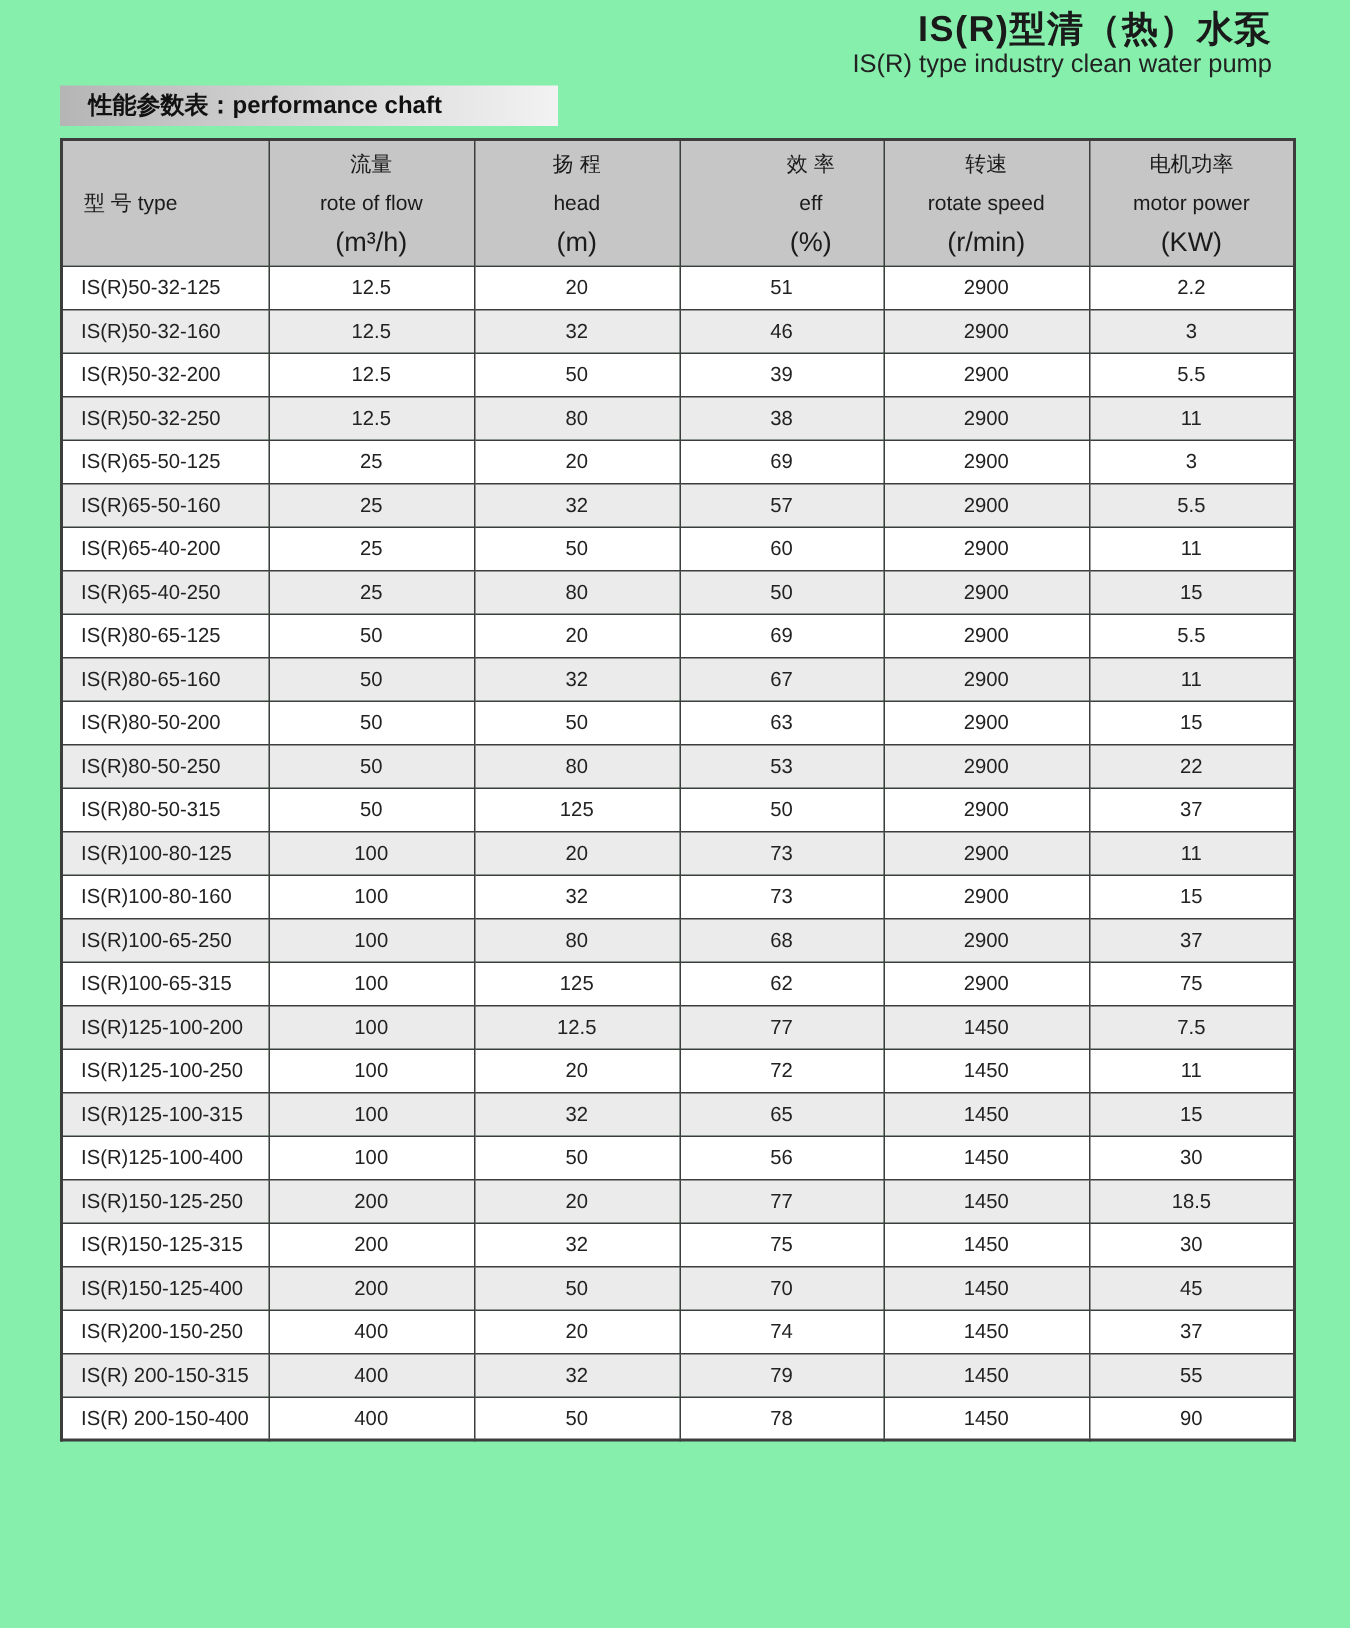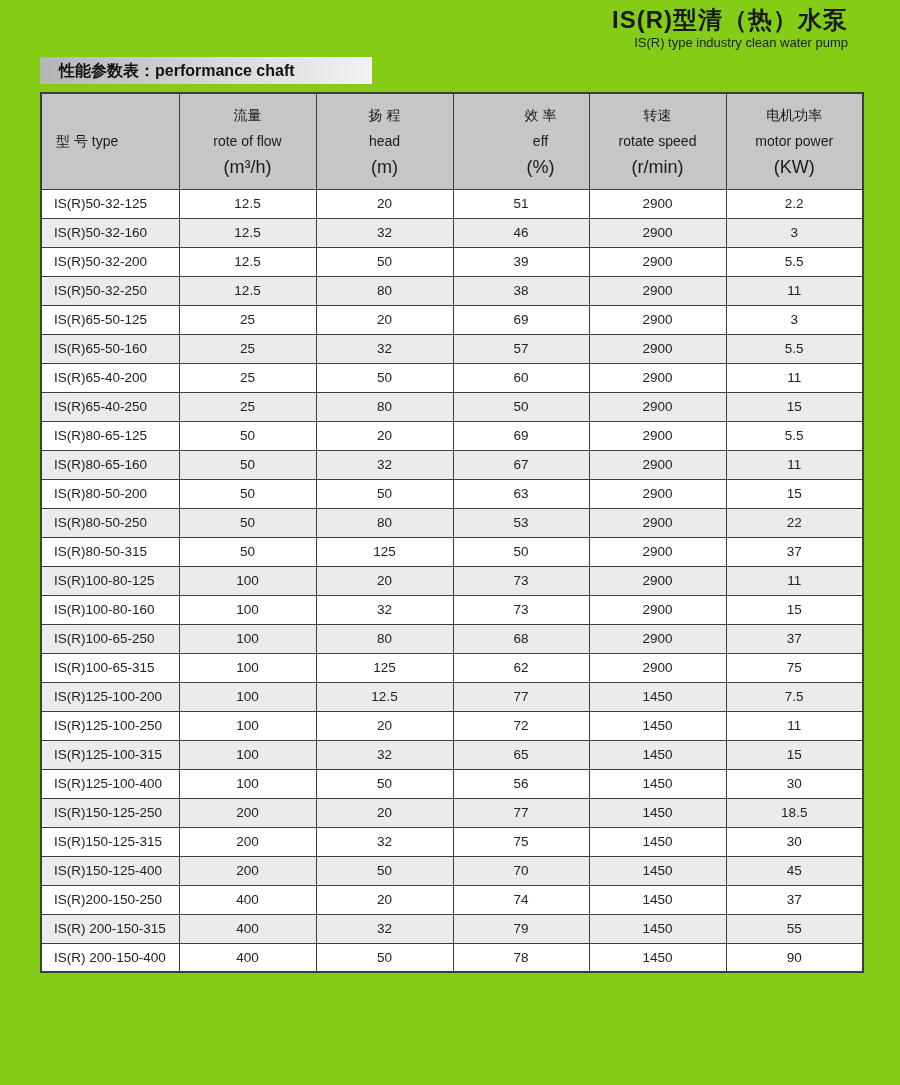--- a/index.html
+++ b/index.html
@@ -5,39 +5,39 @@
   * { margin: 0; padding: 0; box-sizing: border-box; }
   html, body {
     background: #ffffff;
     font-family: "Liberation Sans", "DejaVu Sans", sans-serif;
     color: #1c1c1c;
   }
   .page {
     position: relative;
     width: 900px;
     height: 1085px;
-    background: #84cc16;
+    background: #86efac;
     overflow: hidden;
   }
   
   .page-header {
     position: absolute;
     top: 6px;
     right: 52px;
     text-align: right;
   }
   .title-cn {
     font-size: 24px;
     font-weight: 600;
     letter-spacing: 1px;
     color: #1a1a1a;
     line-height: 28px;
   }
   .title-en {
-    font-size: 13px;
+    font-size: 17px;
     font-weight: normal;
     color: #222222;
     line-height: 18px;
   }
   
   .section-bar {
     position: absolute;
     top: 57px;
     left: 40px;
     width: 332px;
@@ -57,21 +57,21 @@
     left: 40px;
     width: 822px;
     border-collapse: collapse;
     table-layout: fixed;
     border: 2px solid #3d3d3d;
   }
   .perf-table th, .perf-table td {
     border: 1px solid #3d3d3d;
   }
   .perf-table th {
-    height: 96px;
+    height: 84px;
     background: #c6c6c6;
     font-weight: normal;
     font-size: 14px;
     color: #1a1a1a;
     vertical-align: middle;
     text-align: center;
   }
   .perf-table th div { line-height: 26px; }
   .perf-table th div:nth-child(3) { font-size: 18px; }
   .perf-table th:nth-child(1) { width: 138px; text-align: left; padding-left: 14px; }

